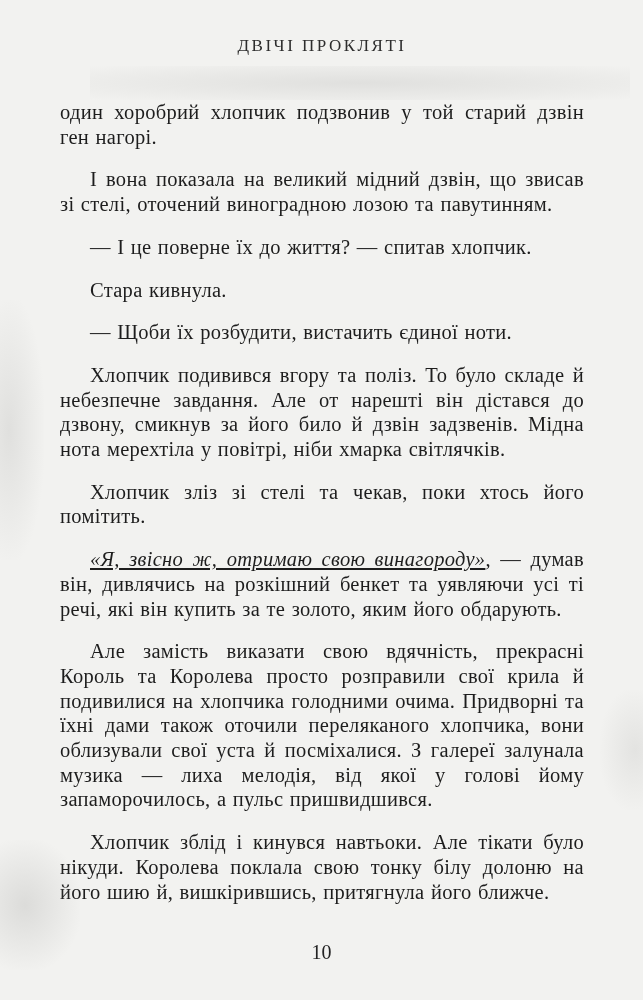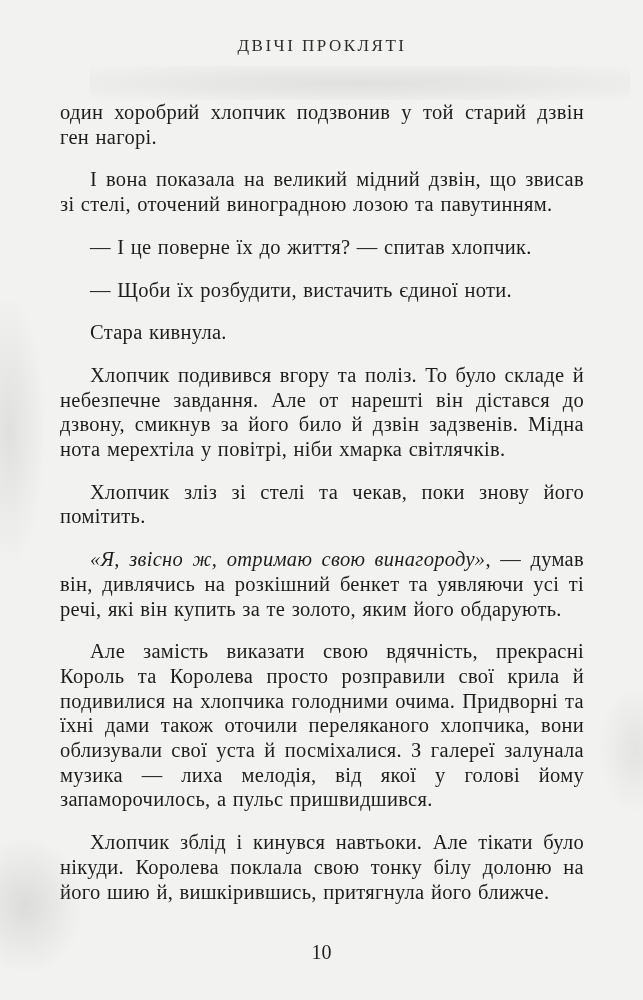--- a/index.html
+++ b/index.html
@@ -37,20 +37,21 @@
     text-align: justify;
   }
   .body-text p {
     margin: 18px;
   }
   .body-text p.indent {
     text-indent: 30px;
   }
   .body-text em {
     font-style: italic;
+    text-decoration: underline;
   }
   .page-number {
     position: absolute;
     top: 941px;
     left: 0;
     width: 100%;
     text-align: center;
     font-size: 20px;
     color: #232323;
   }
@@ -85,24 +86,24 @@
   <div class="smudge smudge-left"></div>
   <div class="smudge smudge-bottom-left"></div>
   <div class="smudge smudge-right"></div>
 
   <div class="running-header">ДВІЧІ ПРОКЛЯТІ</div>
 
   <div class="body-text">
     <p>один хоробрий хлопчик подзвонив у той старий дзвін ген нагорі.</p>
     <p class="indent">І вона показала на великий мідний дзвін, що звисав зі стелі, оточений виноградною лозою та павутинням.</p>
     <p class="indent">— І це поверне їх до життя? — спитав хлопчик.</p>
+    <p class="indent">Стара кивнула.</p>
     <p class="indent">— Щоби їх розбудити, вистачить єдиної ноти.</p>
-    <p class="indent">Стара кивнула.</p>
     <p class="indent">Хлопчик подивився вгору та поліз. То було складе й небезпечне завдання. Але от нарешті він дістався до дзвону, смикнув за його било й дзвін задзвенів. Мідна нота мерехтіла у повітрі, ніби хмарка світлячків.</p>
-    <p class="indent">Хлопчик зліз зі стелі та чекав, поки знову його помітить.</p>
+    <p class="indent">Хлопчик зліз зі стелі та чекав, поки хтось його помітить.</p>
     <p class="indent"><em>«Я, звісно ж, отримаю свою винагороду»</em><span>, — думав він, дивлячись на розкішний бенкет та уявляючи усі ті речі, які він купить за те золото, яким його обдарують.</span></p>
     <p class="indent">Але замість виказати свою вдячність, прекрасні Король та Королева просто розправили свої крила й подивилися на хлопчика голодними очима. Придворні та їхні дами також оточили переляканого хлопчика, вони облизували свої уста й посміхалися. З галереї залунала музика — лиха мелодія, від якої у голові йому запаморочилось, а пульс пришвидшився.</p>
     <p class="indent">Хлопчик зблід і кинувся навтьоки. Але тікати було нікуди. Королева поклала свою тонку білу долоню на його шию й, вишкірившись, притягнула його ближче.</p>
   </div>
 
   <div class="page-number">10</div>
 
 </div>
 
 </body></html>

